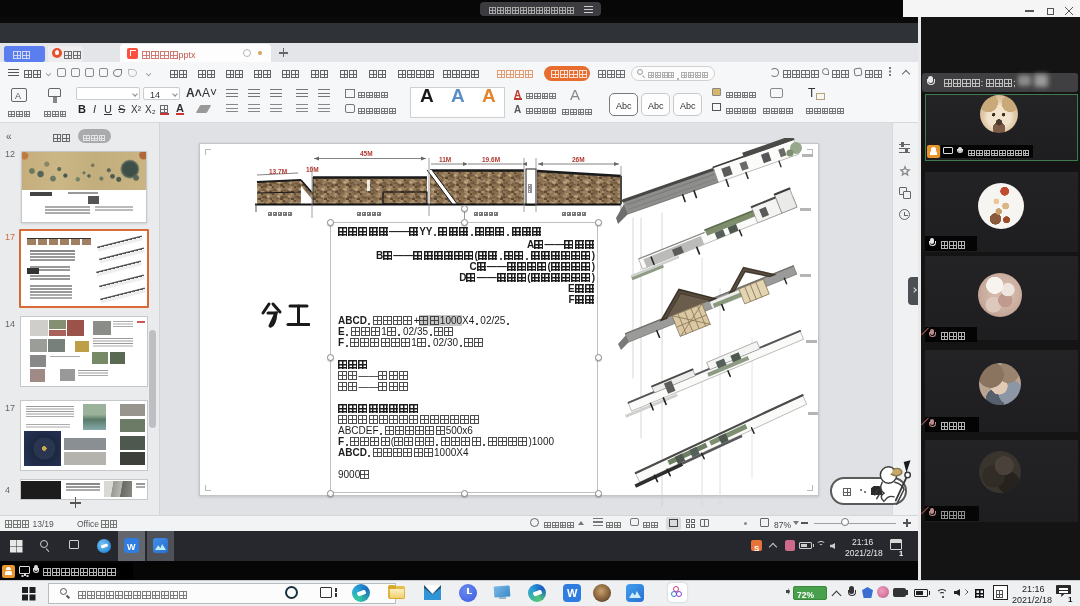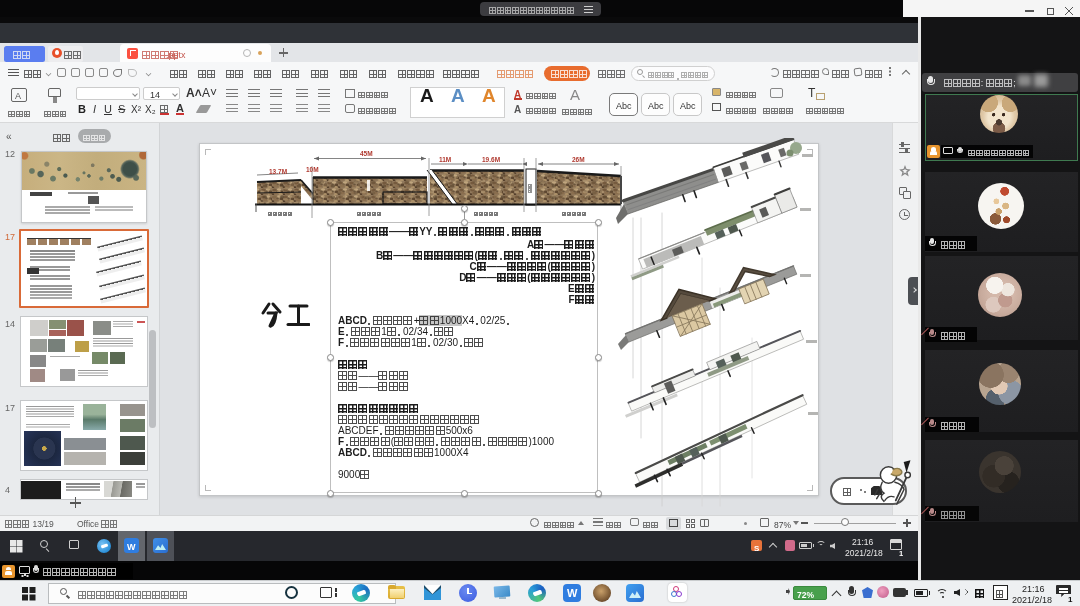--- a/index.html
+++ b/index.html
@@ -44,21 +44,21 @@
 <div class="a" style="left:4px;top:45.5px;width:41px;height:16px;border-radius:2.5px;background:#5a7df0"></div>
 <div class="t" style="top:49px;font-size:9px;color:#f2f2f4;left:13px;"><s class="j s9"></s><s class="j s9"></s></div>
 <div class="a" style="left:48px;top:45.5px;width:35px;height:16px;border-radius:2.5px;background:#ededef"></div>
 <div class="a" style="left:52px;top:48px;width:10px;height:10px;border-radius:50%;background:#e8502a"></div>
 <div class="a" style="left:55px;top:50px;width:4px;height:5px;border-radius:50% 50% 50% 50%/60% 60% 40% 40%;background:#fff"></div>
 <div class="t" style="top:49px;font-size:9px;color:#4a4a4a;left:64px;"><s class="j s9"></s><s class="j s9"></s></div>
 <div class="a" style="left:120px;top:43.5px;width:151px;height:18.5px;border-radius:4px 4px 0 0;background:#fdfdfd"></div>
 <div class="a" style="left:127px;top:47.5px;width:11px;height:11px;border-radius:2px;background:#fb5040"></div>
 <div class="a" style="left:129.5px;top:50px;width:6px;height:6px;border:1.5px solid #fff;border-bottom:none;border-right:none"></div>
 <div class="t" style="top:49px;font-size:9px;color:#c4574e;left:142px;letter-spacing:.3px"><s class="j s9"></s><s class="j s9"></s><s class="j s9"></s><s class="j s9"></s></div>
-<div class="t" style="left:166px;top:49px;font-size:9px;color:#c4574e">.pptx</div>
+<div class="t" style="left:176px;top:49px;font-size:9px;color:#c4574e">.pptx</div>
 <div class="a" style="left:243px;top:48.5px;width:8px;height:8px;border-radius:50%;border:1px solid #b5b5b5"></div>
 <div class="a" style="left:258px;top:51px;width:4px;height:4px;border-radius:50%;background:#d8a25a"></div>
 <div class="a" style="left:279px;top:52px;width:9px;height:1.6px;background:#666"></div>
 <div class="a" style="left:282.7px;top:48.3px;width:1.6px;height:9px;background:#666"></div>
 <div class="a" style="left:0;top:62px;width:918px;height:22px;background:#f6f7f8"></div>
 <div class="a" style="left:8px;top:69px;width:11px;height:1.4px;background:#555;box-shadow:0 3px 0 #555,0 6px 0 #555"></div>
 <div class="t" style="top:68px;font-size:9px;color:#3c3c3c;left:24px;"><s class="j s9"></s><s class="j s9"></s></div>
 <div class="a" style="left:46px;top:71px;width:5px;height:5px;border-right:1.2px solid #888;border-bottom:1.2px solid #888;transform:rotate(45deg) scale(.8)"></div>
 <div class="a" style="left:57px;top:68px;width:9px;height:9px;border:1px solid #8a8a8a;border-radius:2px"></div>
 <div class="a" style="left:71px;top:68px;width:9px;height:9px;border:1px solid #8a8a8a;border-radius:2px"></div>
@@ -331,21 +331,21 @@
 <div class="a" style="left:463.5px;top:212px;width:1px;height:7px;background:#999"></div>
 <div class="h" style="left:460.5px;top:205px"></div>
 <div class="t" style="top:225px;font-size:10px;color:#1c1c1c;left:338px;font-weight:bold;"><s class="j s10 b"></s><s class="j s10 b"></s><s class="j s10 b"></s><s class="j s10 b"></s><s class="j s10 b"></s><i>——</i><s class="j s10 b"></s><i>YY</i><s class="d"></s><s class="j s10 b"></s><s class="j s10 b"></s><s class="j s10 b"></s><s class="d"></s><s class="j s10 b"></s><s class="j s10 b"></s><s class="j s10 b"></s><s class="d"></s><s class="j s10 b"></s><s class="j s10 b"></s><s class="j s10 b"></s></div>
 <div class="t" style="top:238px;font-size:10px;color:#1c1c1c;right:485px;justify-content:flex-end;font-weight:bold;"><i>A</i><s class="j s10 b"></s><i>——</i><s class="j s10 b"></s><s class="j s10 b"></s><s class="j s10 b"></s></div>
 <div class="t" style="top:249px;font-size:10px;color:#1c1c1c;right:485px;justify-content:flex-end;font-weight:bold;"><i>B</i><s class="j s10 b"></s><i>——</i><s class="j s10 b"></s><s class="j s10 b"></s><s class="j s10 b"></s><s class="j s10 b"></s><s class="j s10 b"></s><s class="j s10 b"></s><i>(</i><s class="j s10 b"></s><s class="j s10 b"></s><s class="d"></s><s class="j s10 b"></s><s class="j s10 b"></s><s class="d"></s><s class="j s10 b"></s><s class="j s10 b"></s><s class="j s10 b"></s><s class="j s10 b"></s><s class="j s10 b"></s><s class="j s10 b"></s><i>)</i></div>
 <div class="t" style="top:260px;font-size:10px;color:#1c1c1c;right:485px;justify-content:flex-end;font-weight:bold;"><i>C</i><s class="j s10 b"></s><i>——</i><s class="j s10 b"></s><s class="j s10 b"></s><s class="j s10 b"></s><s class="j s10 b"></s><i>(</i><s class="j s10 b"></s><s class="j s10 b"></s><s class="j s10 b"></s><s class="j s10 b"></s><i>)</i></div>
 <div class="t" style="top:271px;font-size:10px;color:#1c1c1c;right:485px;justify-content:flex-end;font-weight:bold;"><i>D</i><s class="j s10 b"></s><i>——</i><s class="j s10 b"></s><s class="j s10 b"></s><s class="j s10 b"></s><i>(</i><s class="j s10 b"></s><s class="j s10 b"></s><s class="j s10 b"></s><s class="j s10 b"></s><s class="j s10 b"></s><s class="j s10 b"></s><i>)</i></div>
 <div class="t" style="top:282px;font-size:10px;color:#1c1c1c;right:485px;justify-content:flex-end;font-weight:bold;"><i>E</i><s class="j s10 b"></s><s class="j s10 b"></s></div>
 <div class="t" style="top:293px;font-size:10px;color:#1c1c1c;right:485px;justify-content:flex-end;font-weight:bold;"><i>F</i><s class="j s10 b"></s><s class="j s10 b"></s></div>
 <div class="t" style="left:338px;top:314px;font-size:10px;color:#1c1c1c"><i style="font-weight:bold">ABCD</i><s class="d"></s><s class="j s10"></s><s class="j s10"></s><s class="j s10"></s><s class="j s10"></s><i>+</i><span style="background:#c6c6c6;display:flex;align-items:center"><s class="j s10"></s><s class="j s10"></s><i>1000</i></span><i>X4</i><s class="d"></s><i>02/25</i><s class="d"></s></div>
-<div class="t" style="left:338px;top:325px;font-size:10px;color:#1c1c1c"><i style="font-weight:bold">E</i><s class="d"></s><s class="j s10"></s><s class="j s10"></s><s class="j s10"></s><i>1</i><s class="j s10"></s><s class="d"></s><i>02/34</i><s class="d"></s><s class="j s10"></s><s class="j s10"></s></div>
+<div class="t" style="left:338px;top:325px;font-size:10px;color:#1c1c1c"><i style="font-weight:bold">E</i><s class="d"></s><s class="j s10"></s><s class="j s10"></s><s class="j s10"></s><i>1</i><s class="j s10"></s><s class="d"></s><i>02/35</i><s class="d"></s><s class="j s10"></s><s class="j s10"></s></div>
 <div class="t" style="left:338px;top:336px;font-size:10px;color:#1c1c1c"><i style="font-weight:bold">F</i><s class="d"></s><s class="j s10"></s><s class="j s10"></s><s class="j s10"></s><s class="j s10"></s><s class="j s10"></s><s class="j s10"></s><i>1</i><s class="j s10"></s><s class="d"></s><i>02/30</i><s class="d"></s><s class="j s10"></s><s class="j s10"></s></div>
 <div class="t" style="top:358px;font-size:10px;color:#1c1c1c;left:338px;font-weight:bold;"><s class="j s10 b"></s><s class="j s10 b"></s><s class="j s10 b"></s></div>
 <div class="t" style="top:369px;font-size:10px;color:#1c1c1c;left:338px;"><s class="j s10"></s><s class="j s10"></s><i>——</i><s class="j s10"></s><s class="j s10"></s><s class="j s10"></s></div>
 <div class="t" style="top:380px;font-size:10px;color:#1c1c1c;left:338px;"><s class="j s10"></s><s class="j s10"></s><i>——</i><s class="j s10"></s><s class="j s10"></s><s class="j s10"></s></div>
 <div class="t" style="top:402px;font-size:10px;color:#1c1c1c;left:338px;font-weight:bold;"><s class="j s10 b"></s><s class="j s10 b"></s><s class="j s10 b"></s><s class="j s10 b"></s><s class="j s10 b"></s><s class="j s10 b"></s><s class="j s10 b"></s><s class="j s10 b"></s></div>
 <div class="t" style="top:413px;font-size:10px;color:#1c1c1c;left:338px;"><s class="j s10"></s><s class="j s10"></s><s class="j s10"></s><s class="j s10"></s><s class="j s10"></s><s class="j s10"></s><s class="j s10"></s><s class="j s10"></s><s class="j s10"></s><s class="j s10"></s><s class="j s10"></s><s class="j s10"></s><s class="j s10"></s><s class="j s10"></s></div>
 <div class="t" style="left:338px;top:424px;font-size:10px;color:#1c1c1c"><i style="font-weight:normal">ABCDEF</i><s class="d"></s><s class="j s10"></s><s class="j s10"></s><s class="j s10"></s><s class="j s10"></s><s class="j s10"></s><s class="j s10"></s><i>500x6</i></div>
 <div class="t" style="left:338px;top:435px;font-size:10px;color:#1c1c1c"><i style="font-weight:bold">F</i><s class="d"></s><s class="j s10"></s><s class="j s10"></s><s class="j s10"></s><s class="j s10"></s><i>(</i><s class="j s10"></s><s class="j s10"></s><s class="j s10"></s><s class="j s10"></s><s class="d"></s><s class="j s10"></s><s class="j s10"></s><s class="j s10"></s><s class="j s10"></s><s class="d"></s><s class="j s10"></s><s class="j s10"></s><s class="j s10"></s><s class="j s10"></s><i>)1000</i></div>
 <div class="t" style="left:338px;top:446px;font-size:10px;color:#1c1c1c"><i style="font-weight:bold">ABCD</i><s class="d"></s><s class="j s10"></s><s class="j s10"></s><s class="j s10"></s><s class="j s10"></s><s class="j s10"></s><s class="j s10"></s><i>1000X4</i></div>
 <div class="t" style="top:468px;font-size:10px;color:#1c1c1c;left:338px;"><i>9000</i><s class="j s10"></s></div>

